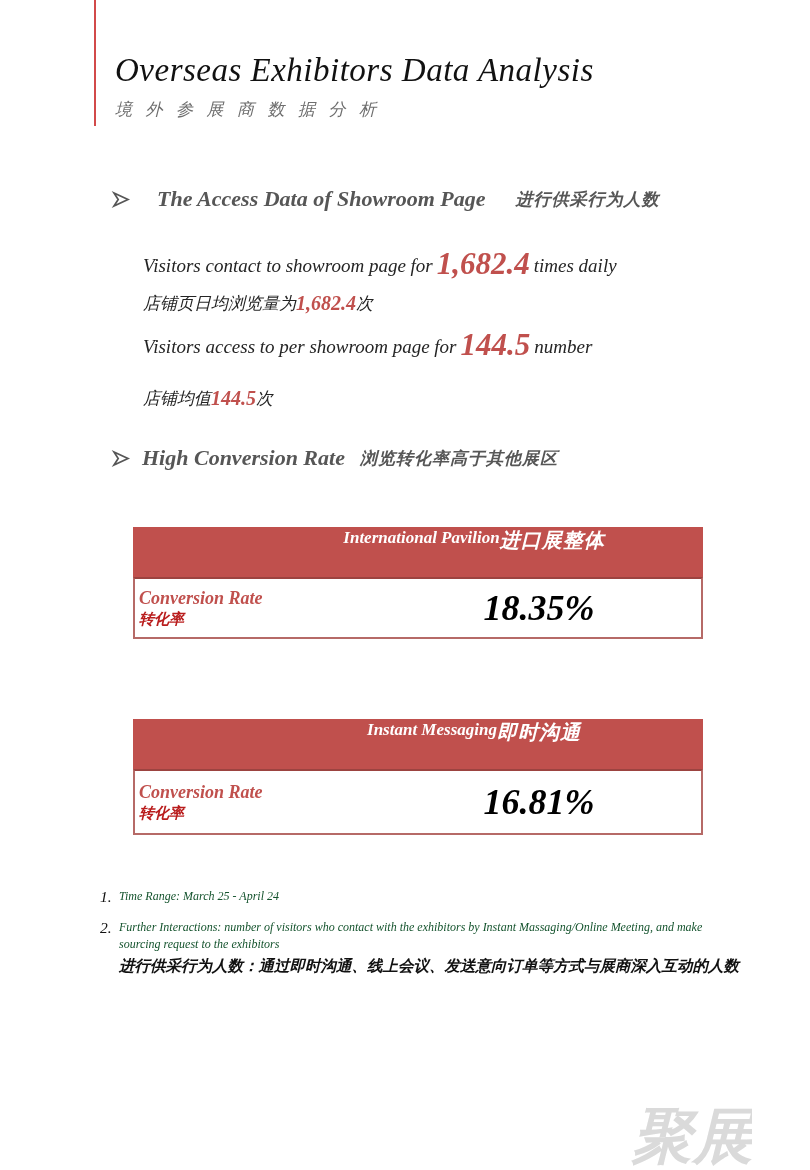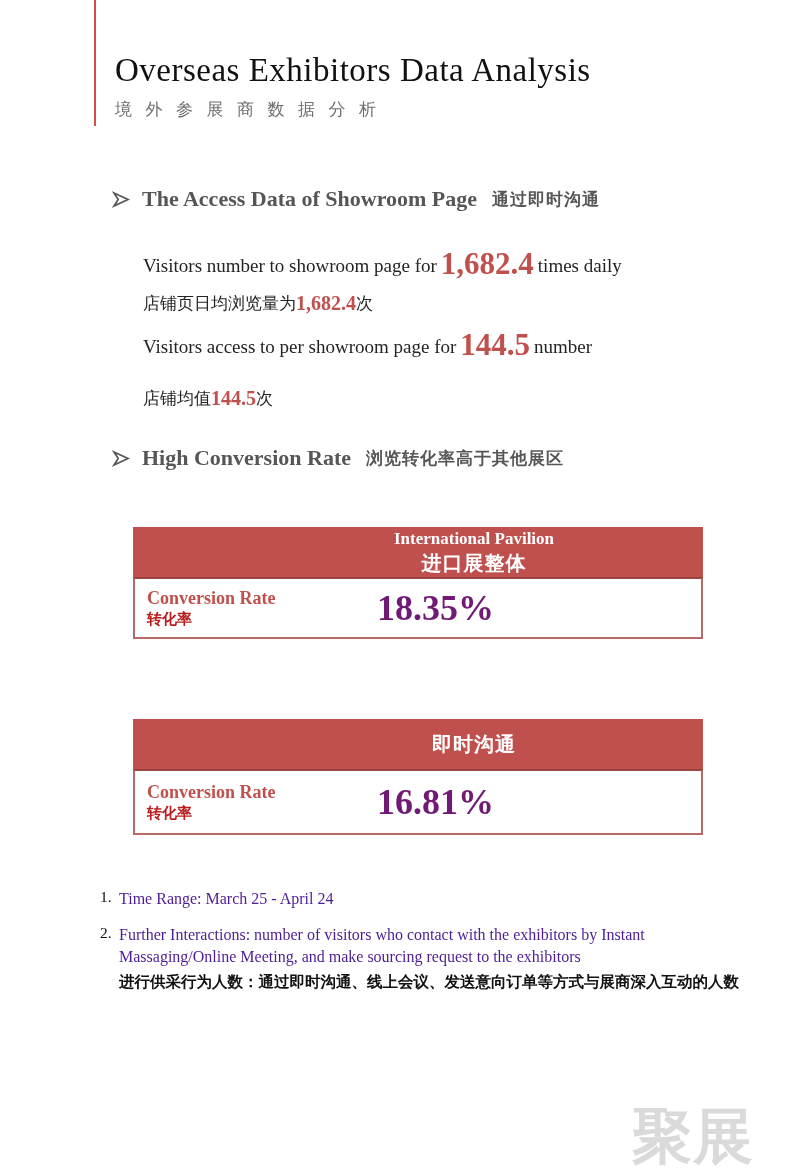--- a/index.html
+++ b/index.html
@@ -5,20 +5,21 @@
   * { margin: 0; padding: 0; box-sizing: border-box; }
   html, body { background: #ffffff; }
   .page {
     position: relative;
     width: 752px;
     height: 1170px;
     background: #ffffff;
     overflow: hidden;
     font-family: "Liberation Serif", serif;
     color: #1f1f1f;
+    font-style: italic;
   }
 
   
   .red-line {
     position: absolute;
     left: 94px; top: 0;
     width: 2px; height: 126px;
     background: #D24A4A;
   }
 
@@ -44,21 +45,21 @@
   .section-heading .bullet { width: 21px; height: 21px; margin-right: 11px; flex: 0 0 auto; }
   .heading-en {
     font-family: "Liberation Serif", serif;
     font-size: 22px; font-weight: 700; color: #565656;
   }
   .heading-zh {
     font-family: "Liberation Sans", sans-serif;
     font-size: 17px; font-weight: 700; color: #565656;
     margin-left: 15px; letter-spacing: 1px;
   }
-  .heading-access { top: 186px; }
+  .heading-access { top: 186px; gap: 15px; }
   .heading-conversion { top: 445px; text-align: right; }
 
   
   .stat-line { position: absolute; left: 143px; white-space: nowrap; }
   .stat-en { font-family: "Liberation Serif", serif; font-size: 19px; color: #242424; }
   .stat-zh { font-family: "Liberation Sans", sans-serif; font-size: 17px; color: #242424; font-weight: 500; margin-top: 16px; }
   .big-num {
     font-family: "Liberation Serif", serif;
     font-weight: 700; font-size: 31px; color: #C0504D;
     vertical-align: -2px;
@@ -73,53 +74,53 @@
   .line3 { top: 327px; }
   .line4 { top: 387px; }
 
   
   .conv-table { position: absolute; left: 133px; width: 570px; }
   .table-1 { top: 527px; }
   .table-2 { top: 719px; }
   .conv-header {
     background: #C0504D;
     height: 50px;
-    display: flex; flex-direction: column; justify-content: center;
+    display: flex; flex-direction: row; justify-content: center;
     text-align: center; padding-left: 112px;
     color: #ffffff; line-height: 1.3;
   }
   .conv-header .hdr-en { font-family: "Liberation Serif", serif; font-size: 17px; font-weight: 700; }
   .conv-header .hdr-zh { font-family: "Liberation Sans", sans-serif; font-size: 20px; font-weight: 700; letter-spacing: 1px; }
   .conv-body {
     border: 2px solid #B66A67; border-top: 2px solid #9C4340;
     background: #ffffff;
     display: flex; align-items: center;
   }
   .body-1 { height: 62px; }
   .body-2 { height: 66px; }
-  .conv-label { width: 242px; padding-left: 12px; line-height: 1.25; }
+  .conv-label { width: 242px; padding-left: 4px; line-height: 1.25; }
   .conv-label .lbl-en { font-family: "Liberation Serif", serif; font-size: 18px; font-weight: 700; color: #C0504D; }
   .conv-label .lbl-zh { font-family: "Liberation Sans", sans-serif; font-size: 15px; font-weight: 700; color: #b91c1c; }
   .conv-value {
-    flex: 1; text-align: left;
-    font-family: "Liberation Serif", serif;
-    font-size: 36px; font-weight: 700; color: #701a75;
+    flex: 1; text-align: center;
+    font-family: "Liberation Serif", serif;
+    font-size: 36px; font-weight: 700; color: #000000;
   }
 
   
   .notes { position: absolute; left: 100px; top: 888px; width: 640px; }
   .note { display: flex; margin-bottom: 13px; }
   .note-num {
     flex: 0 0 19px;
     font-family: "Liberation Serif", serif; font-size: 15.5px; color: #111111;
   }
   .note-body { flex: 1; }
   .note-en {
     font-family: "Liberation Serif", serif;
-    font-size: 16px; color: #4c1d95; line-height: 1.42;
+    font-size: 12px; color: #14532d; line-height: 1.42;
   }
   .note-zh {
     font-family: "Liberation Sans", sans-serif;
     font-size: 15.5px; color: #111111; font-weight: 600;
     margin-top: 2px; line-height: 1.4;
   }
 
   
   .watermark {
     position: absolute; right: -2px; bottom: -8px;
@@ -139,25 +140,25 @@
   <div class="header">
     <div class="title">Overseas Exhibitors Data Analysis</div>
     <div class="subtitle">境外参展商数据分析</div>
   </div>
 
   <div class="section-heading heading-access">
     <svg class="bullet" viewBox="0 0 21 21">
       <path d="M4 4 L18 10.5 L4 17 L8.2 10.5 Z" fill="none" stroke="#565656" stroke-width="1.7" stroke-linejoin="miter"></path>
     </svg>
     <span class="heading-en">The Access Data of Showroom Page</span>
-    <span class="heading-zh">通过即时沟通</span>
+    <span class="heading-zh">进行供采行为人数</span>
   </div>
 
   <div class="stat-line line1">
-    <span class="stat-en">Visitors number to showroom page for</span>
+    <span class="stat-en">Visitors contact to showroom page for</span>
     <span class="big-num">1,682.4</span>
     <span class="stat-en">times daily</span>
   </div>
   <div class="stat-line line2"><span class="stat-zh">店铺页日均浏览量为</span><span class="inline-num">1,682.4</span><span class="stat-zh">次</span></div>
   <div class="stat-line line3">
     <span class="stat-en">Visitors access to per showroom page for</span>
     <span class="big-num">144.5</span>
     <span class="stat-en">number</span>
   </div>
   <div class="stat-line line4"><span class="stat-zh">店铺均值</span><span class="inline-num">144.5</span><span class="stat-zh">次</span></div>
@@ -179,20 +180,21 @@
       <div class="conv-label">
         <div class="lbl-en">Conversion Rate</div>
         <div class="lbl-zh">转化率</div>
       </div>
       <div class="conv-value">18.35%</div>
     </div>
   </div>
 
   <div class="conv-table table-2">
     <div class="conv-header">
+      <div class="hdr-en">Instant Messaging</div>
       <div class="hdr-zh">即时沟通</div>
     </div>
     <div class="conv-body body-2">
       <div class="conv-label">
         <div class="lbl-en">Conversion Rate</div>
         <div class="lbl-zh">转化率</div>
       </div>
       <div class="conv-value">16.81%</div>
     </div>
   </div>

